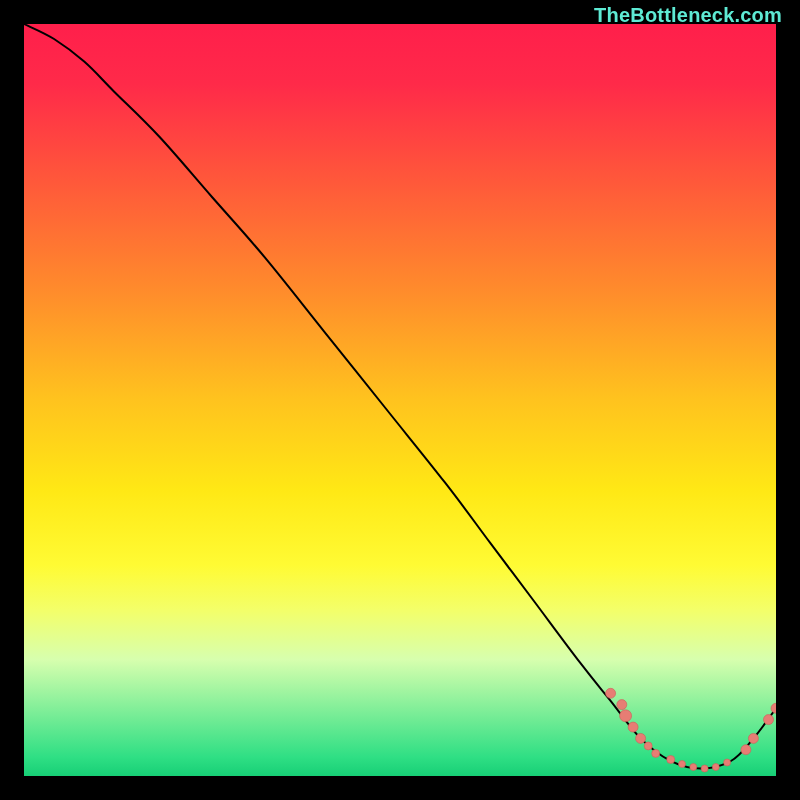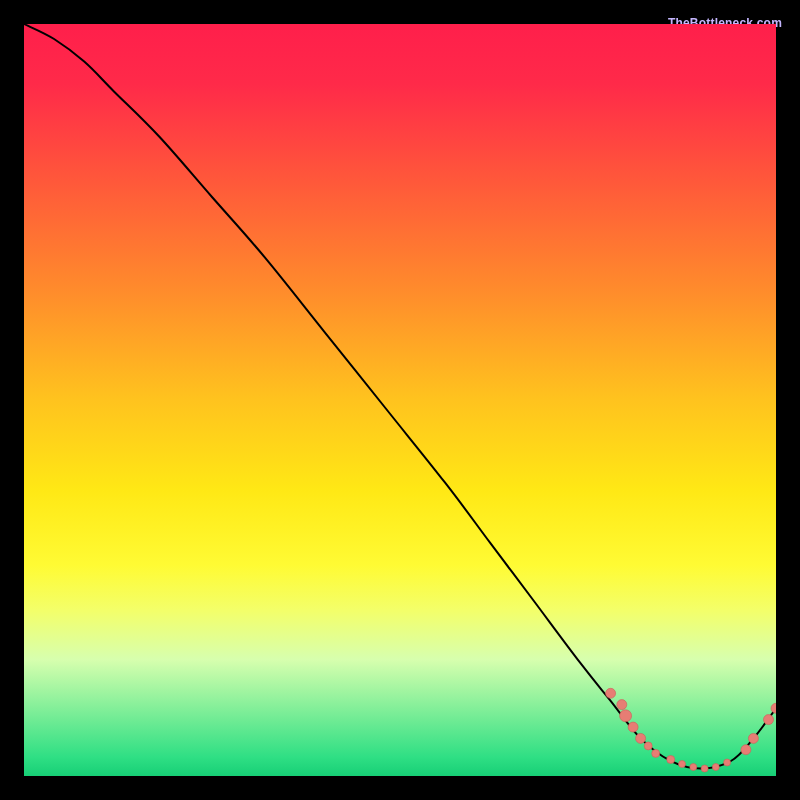--- a/index.html
+++ b/index.html
@@ -12,25 +12,25 @@
     overflow: hidden;
   }
   .stage {
     position: relative;
     width: 800px;
     height: 800px;
     background: #000;
   }
   .watermark {
     position: absolute;
-    top: 16px;
+    top: 4px;
     right: 18px;
-    font-size: 12px;
+    font-size: 20px;
     font-weight: 600;
-    color: #c4b5fd;
+    color: #5eead4;
     letter-spacing: 0.2px;
     user-select: none;
   }
   .plot {
     position: absolute;
     left: 24px;
     top: 24px;
     width: 752px;
     height: 752px;
   }

